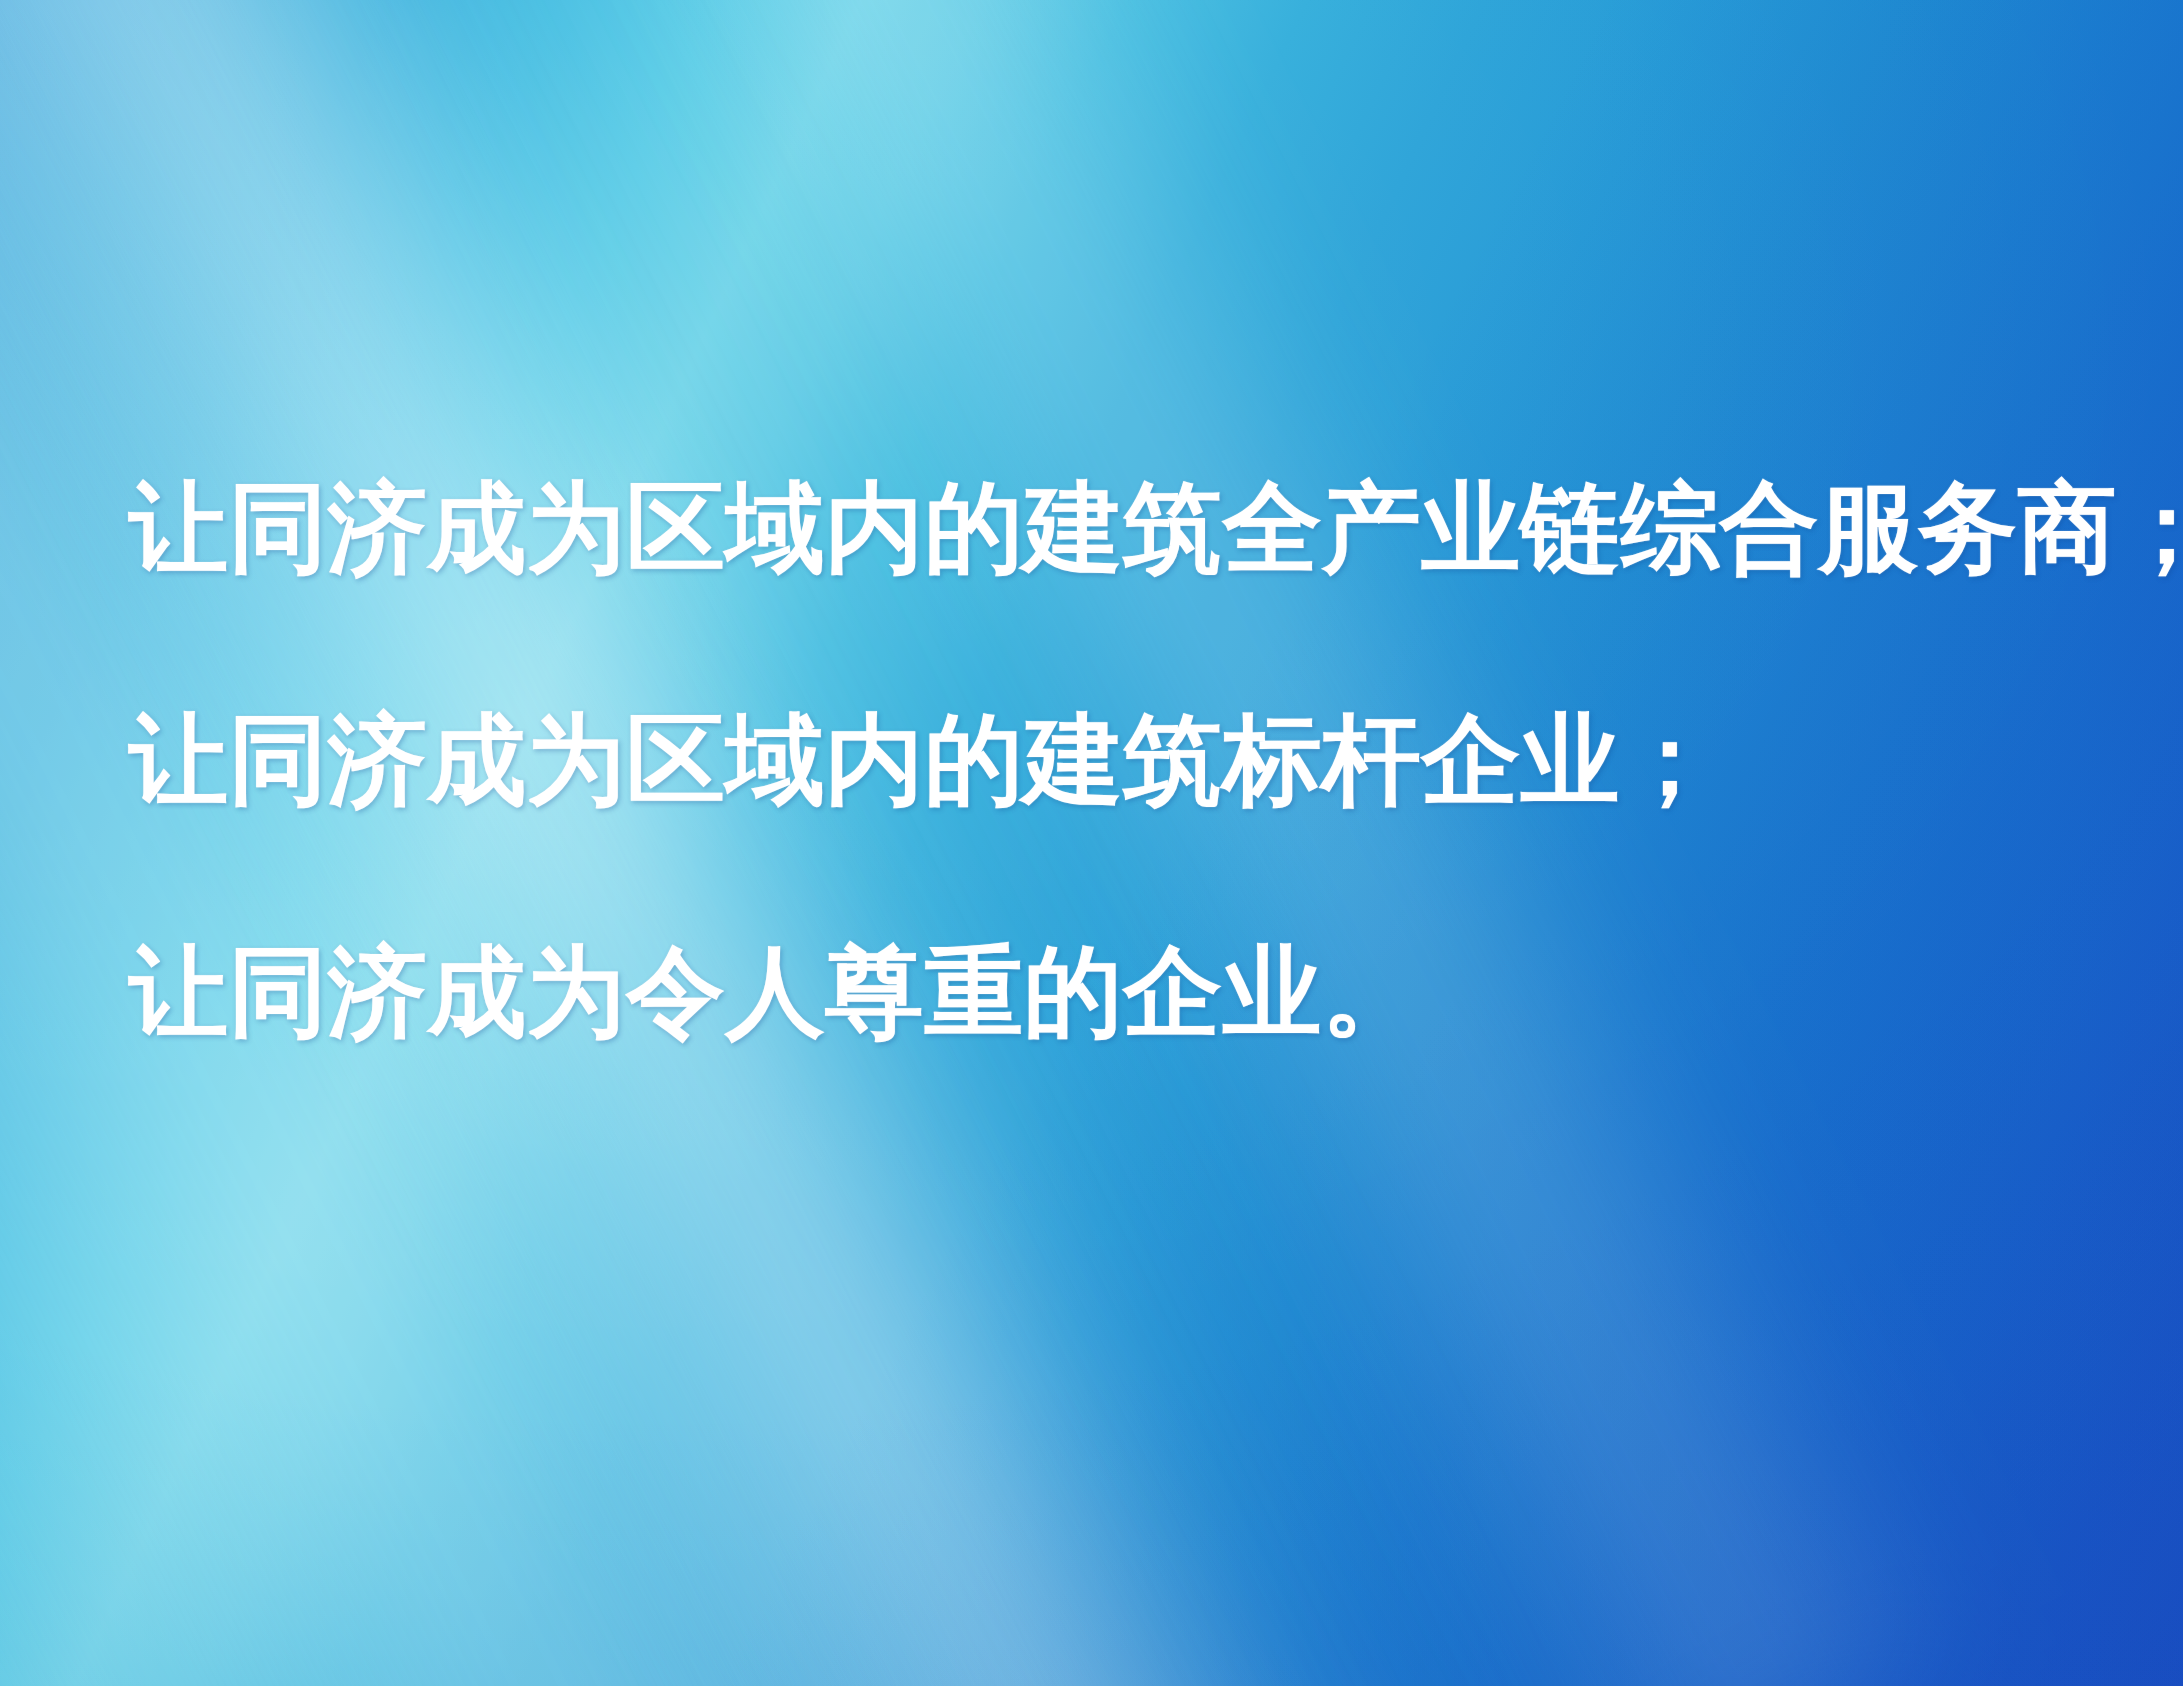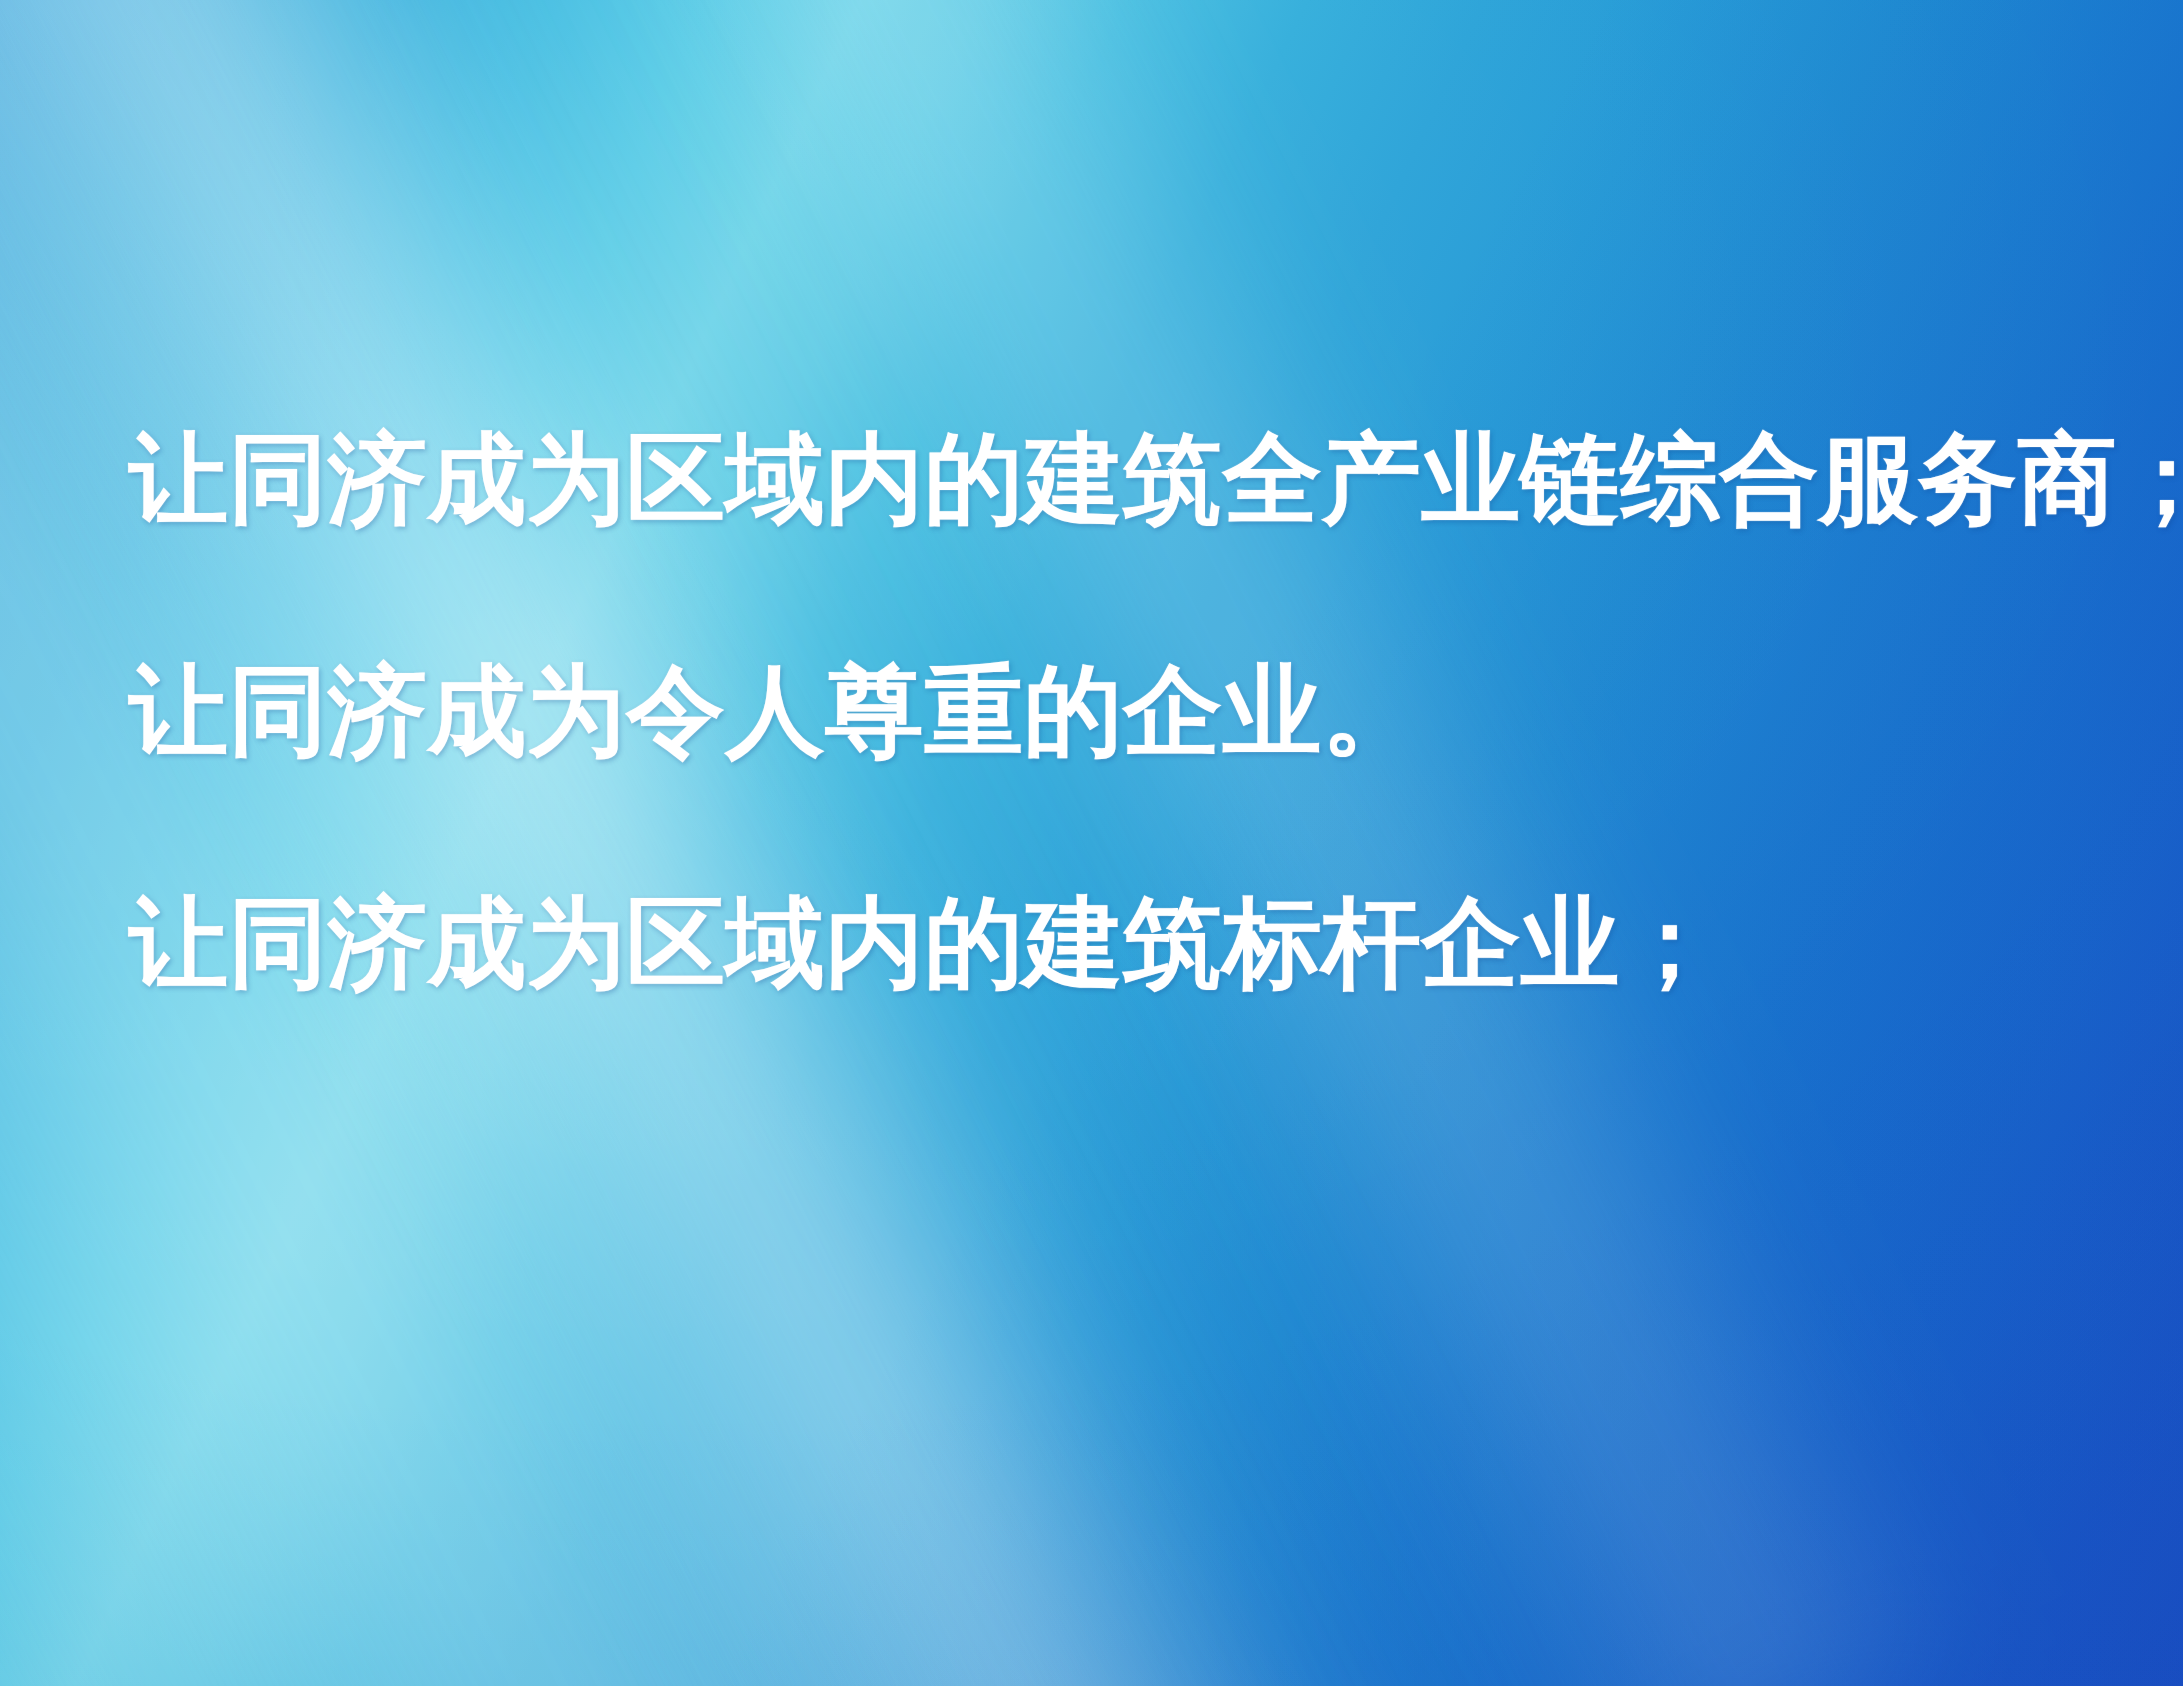--- a/index.html
+++ b/index.html
@@ -120,21 +120,21 @@
     background: radial-gradient(130% 115% at 30% 20%,
       rgba(255,255,255,0.05) 0%,
       rgba(255,255,255,0.00) 55%,
       rgba(8,50,150,0.10) 100%);
   }
 
   
   #text-block {
     position: absolute;
     left: 129px;
-    top: 429px;
+    top: 478px;
     width: 1972px;
   }
 
   .slide-line {
     color: #ffffff;
     font-family: "DejaVu Sans", "Liberation Sans", sans-serif;
     font-weight: 700;
     font-size: 99px;
     line-height: 1.0;
     letter-spacing: 0.4px;
@@ -153,18 +153,18 @@
 
   <div class="streak streak-a"></div>
   <div class="streak streak-b"></div>
   <div class="streak streak-c"></div>
   <div class="streak streak-d"></div>
   <div class="shade-br"></div>
   <div class="vignette"></div>
 
   <div id="text-block">
     <p class="slide-line">让同济成为区域内的建筑全产业链综合服务商；</p>
+    <p class="slide-line">让同济成为区域内的建筑标杆企业；</p>
     <p class="slide-line">让同济成为令人尊重的企业。</p>
-    <p class="slide-line">让同济成为区域内的建筑标杆企业；</p>
   </div>
 
 </div>
 
 
 </body></html>

